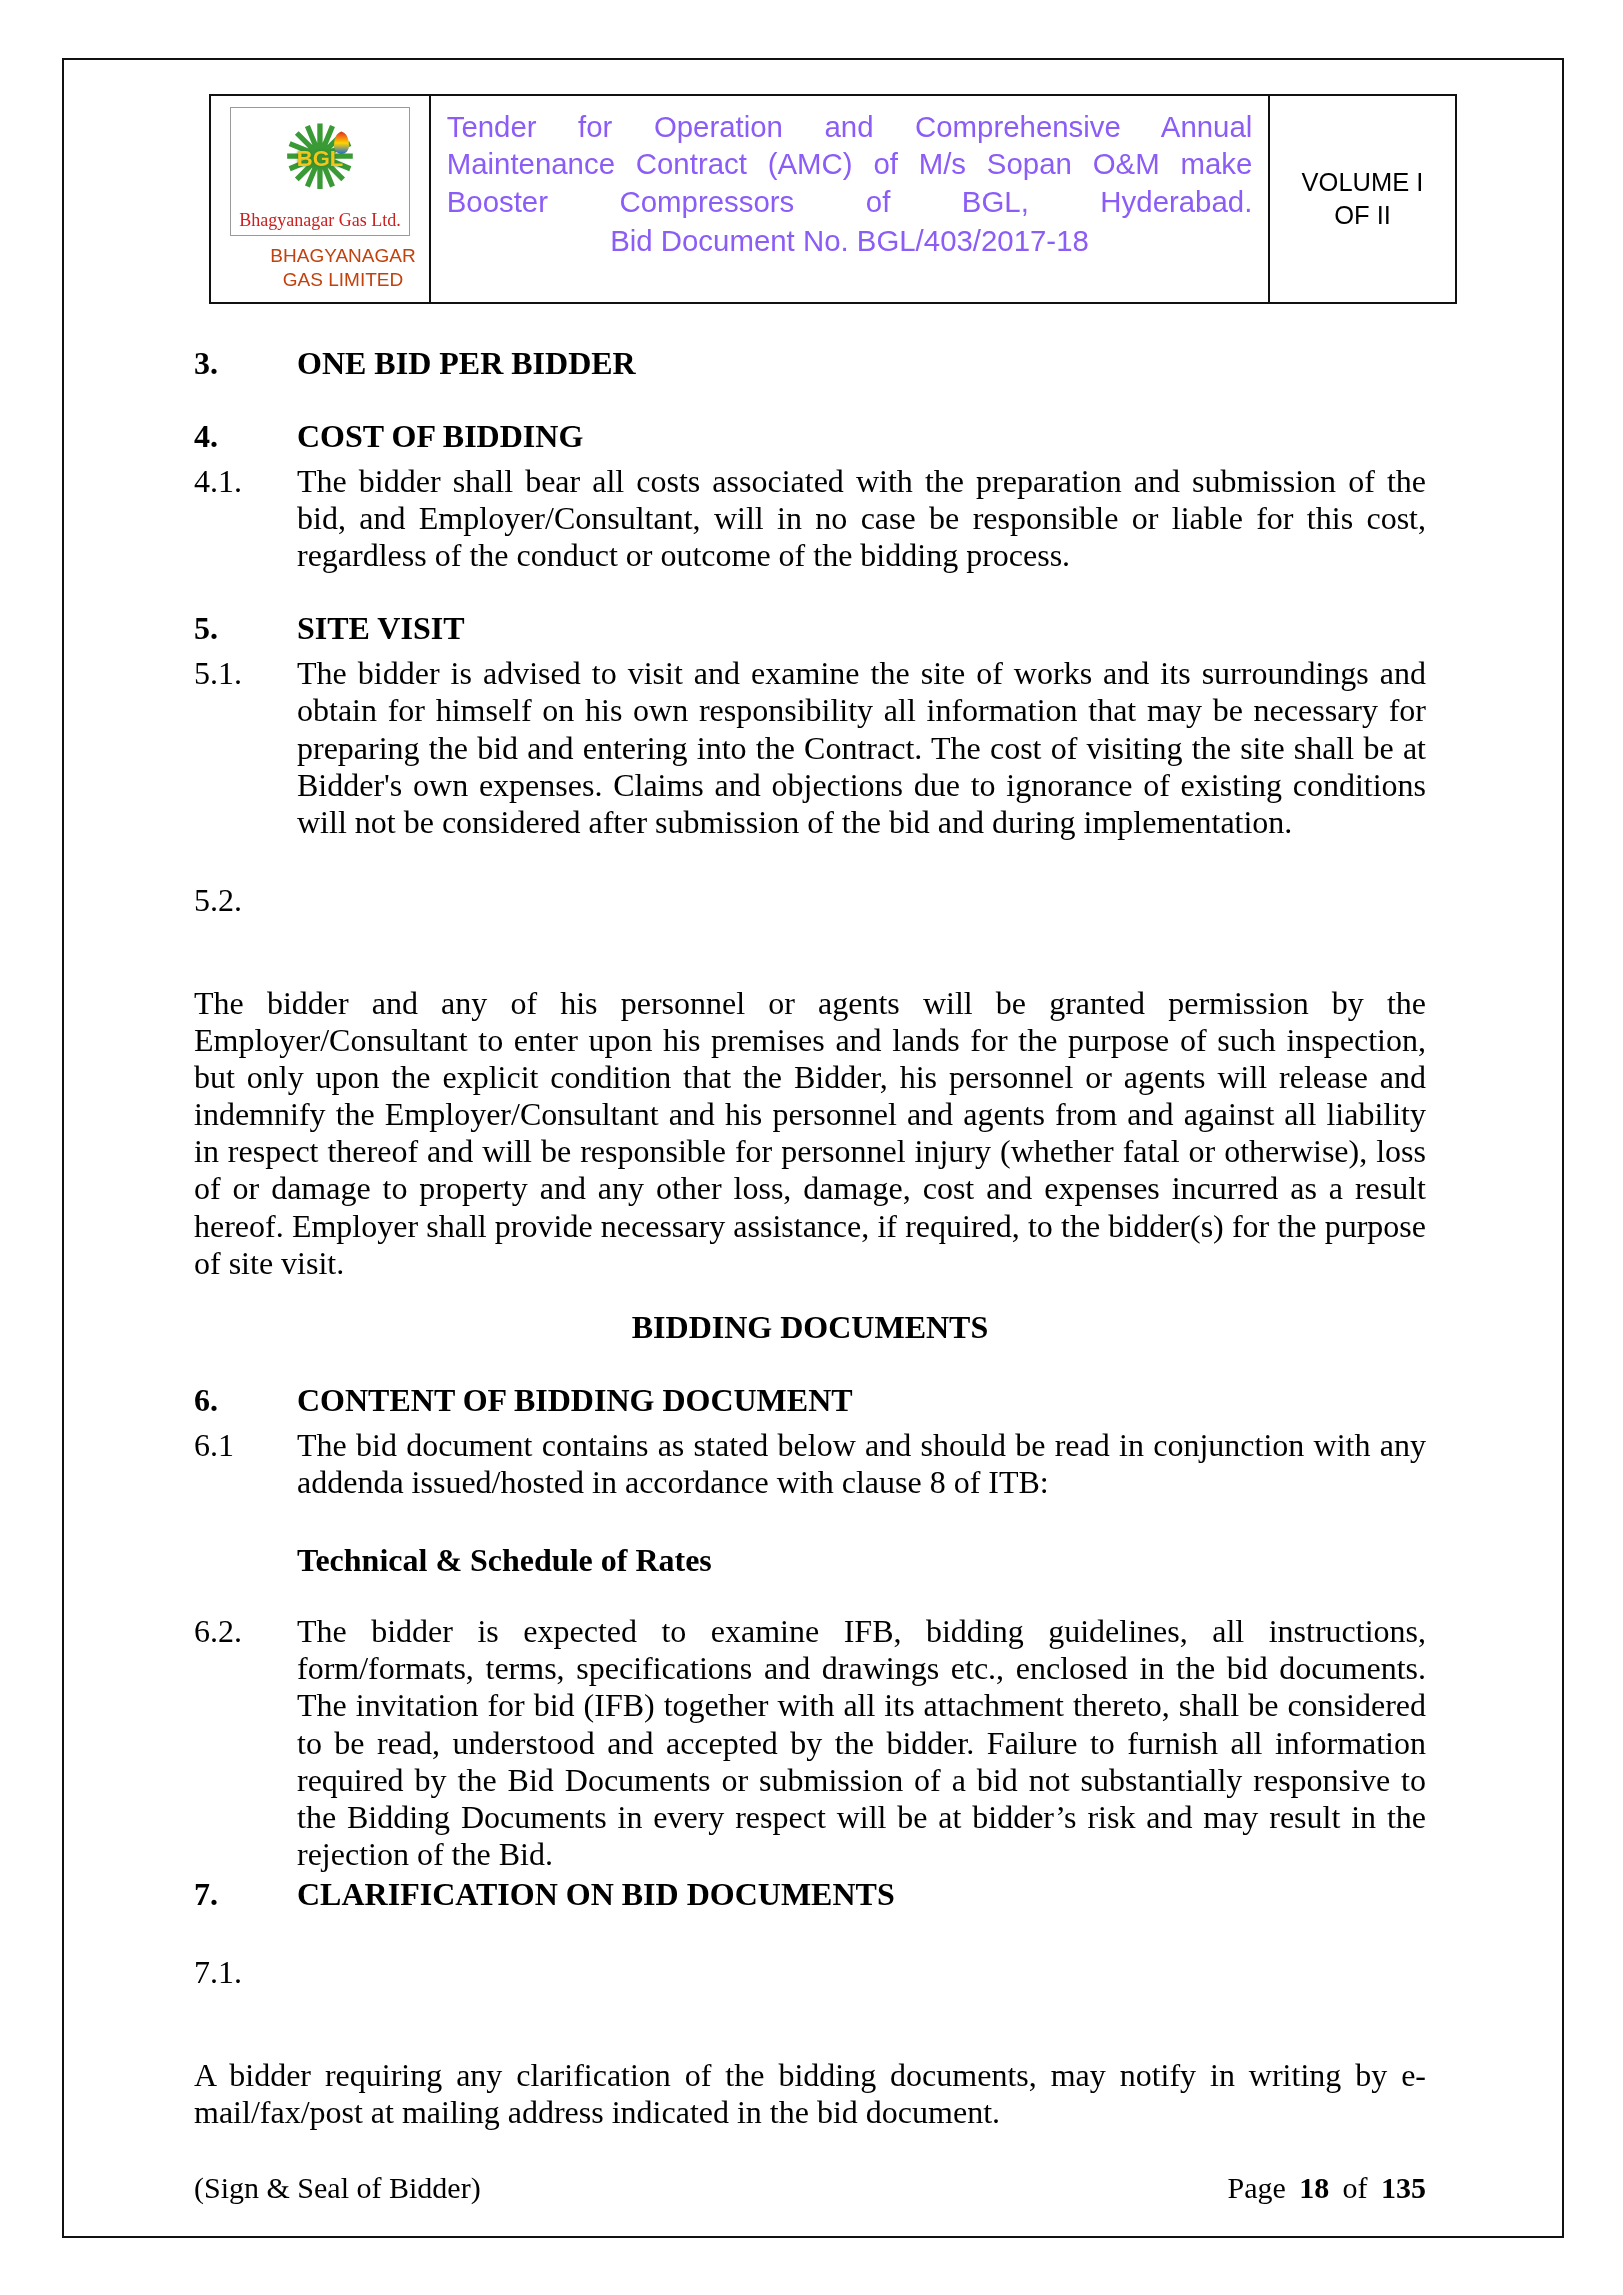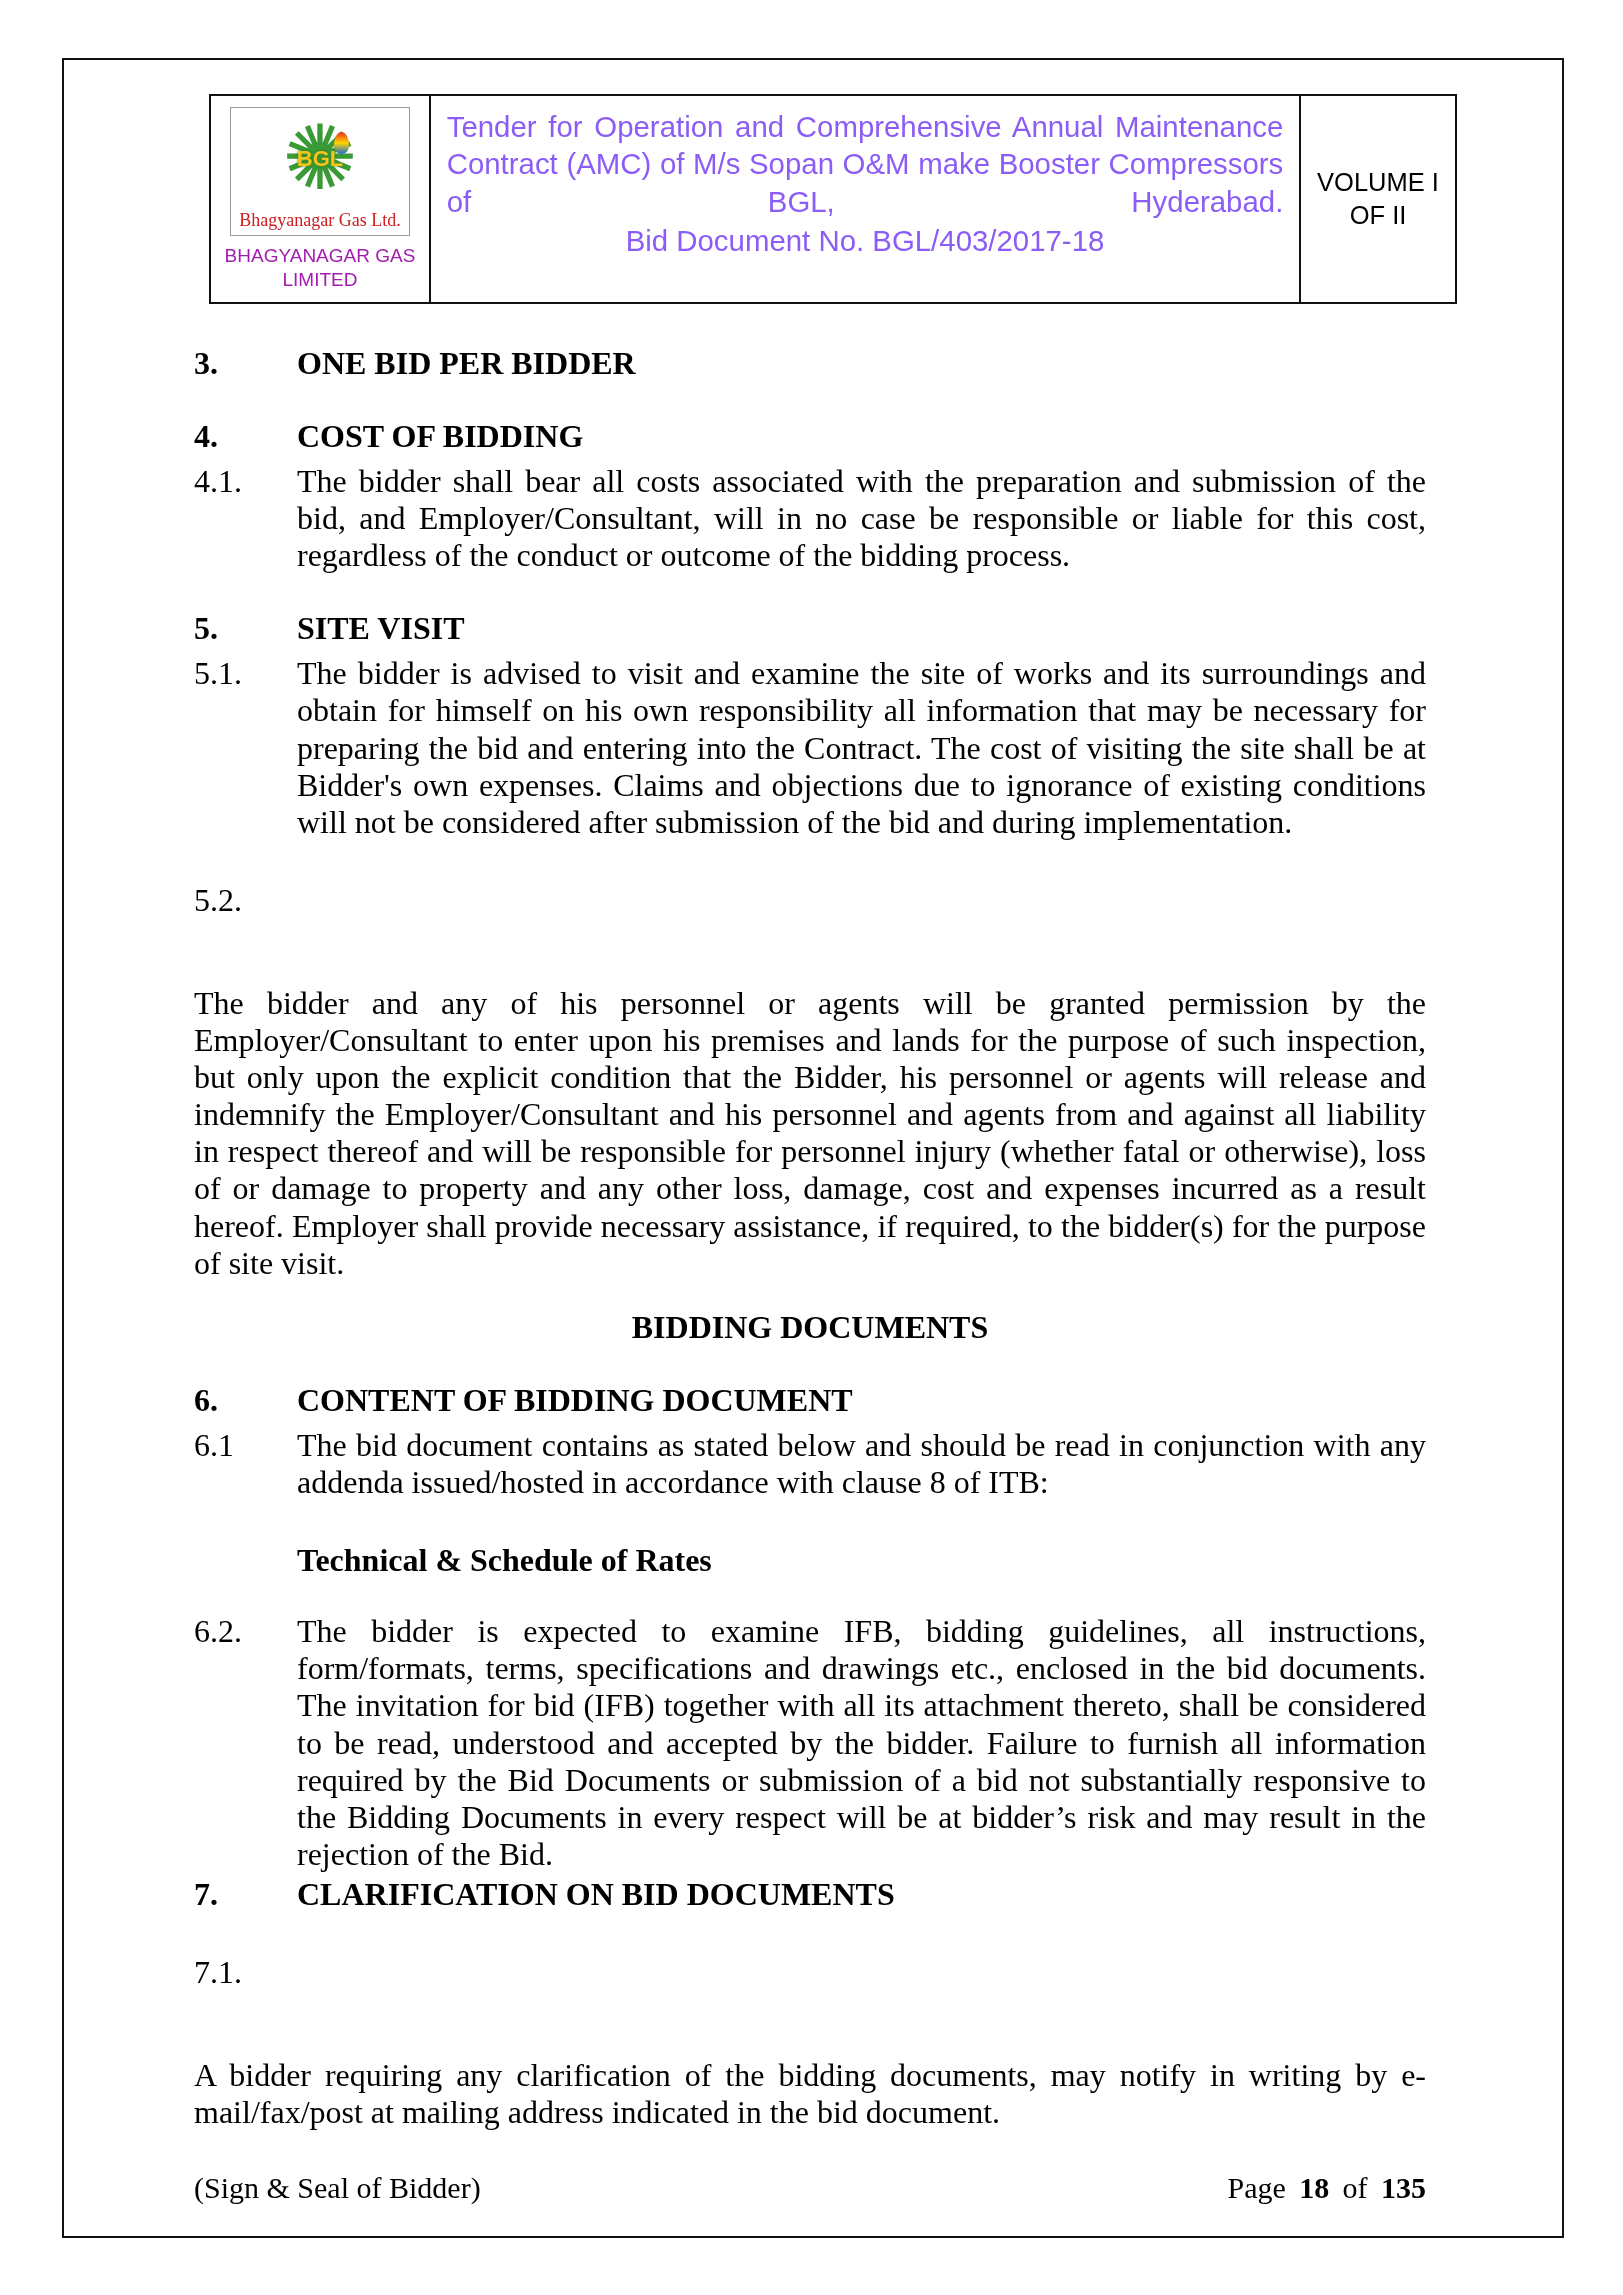--- a/index.html
+++ b/index.html
@@ -40,31 +40,31 @@
   }
   .logo-abbr {
     position:absolute; top:50%; left:50%; transform:translate(-50%,-50%);
     font-family:"Liberation Sans", sans-serif; font-weight:bold;
     font-size:22px; color:#f5c51a; text-shadow:0 0 3.3px #2e7d28;
   }
   .logo-tagline { font-size:18px; color:#cc2020; margin-top:2px; }
   .company-name {
     margin-top:7.9px; text-align:center;
     font-family:"Liberation Sans", sans-serif;
-    font-size:19px; line-height:1.25; color:#a21caf; max-width:196px;
+    font-size:19px; line-height:1.25; color:#c2410c; max-width:196px;margin-left:46px;
   }
   .cell-title {
     flex:1; padding:11.8px 15.7px 9.2px;
     font-family:"Liberation Sans", sans-serif;
     font-size:29.4px; line-height:1.28; color:#8b5cf6;
   }
   .tender-title { text-align:justify; text-align-last:justify; }
   .doc-no { text-align:center; margin-top:1.3px; }
   .cell-volume {
-    width:154px; display:flex; flex-direction:column;
+    width:185px; display:flex; flex-direction:column;
     align-items:center; justify-content:center;
     font-family:"Liberation Sans", sans-serif;
     font-size:25.5px; line-height:1.3;
   }
   
   .body-area { margin:41px 136px 0 130px; font-size:32px; line-height:1.16; }
   .row { display:flex; }
   .row .num { width:103px; flex:0 0 103px; }
   .row .txt { flex:1; }
   .h-row { font-weight:bold; margin-top:36px; }

